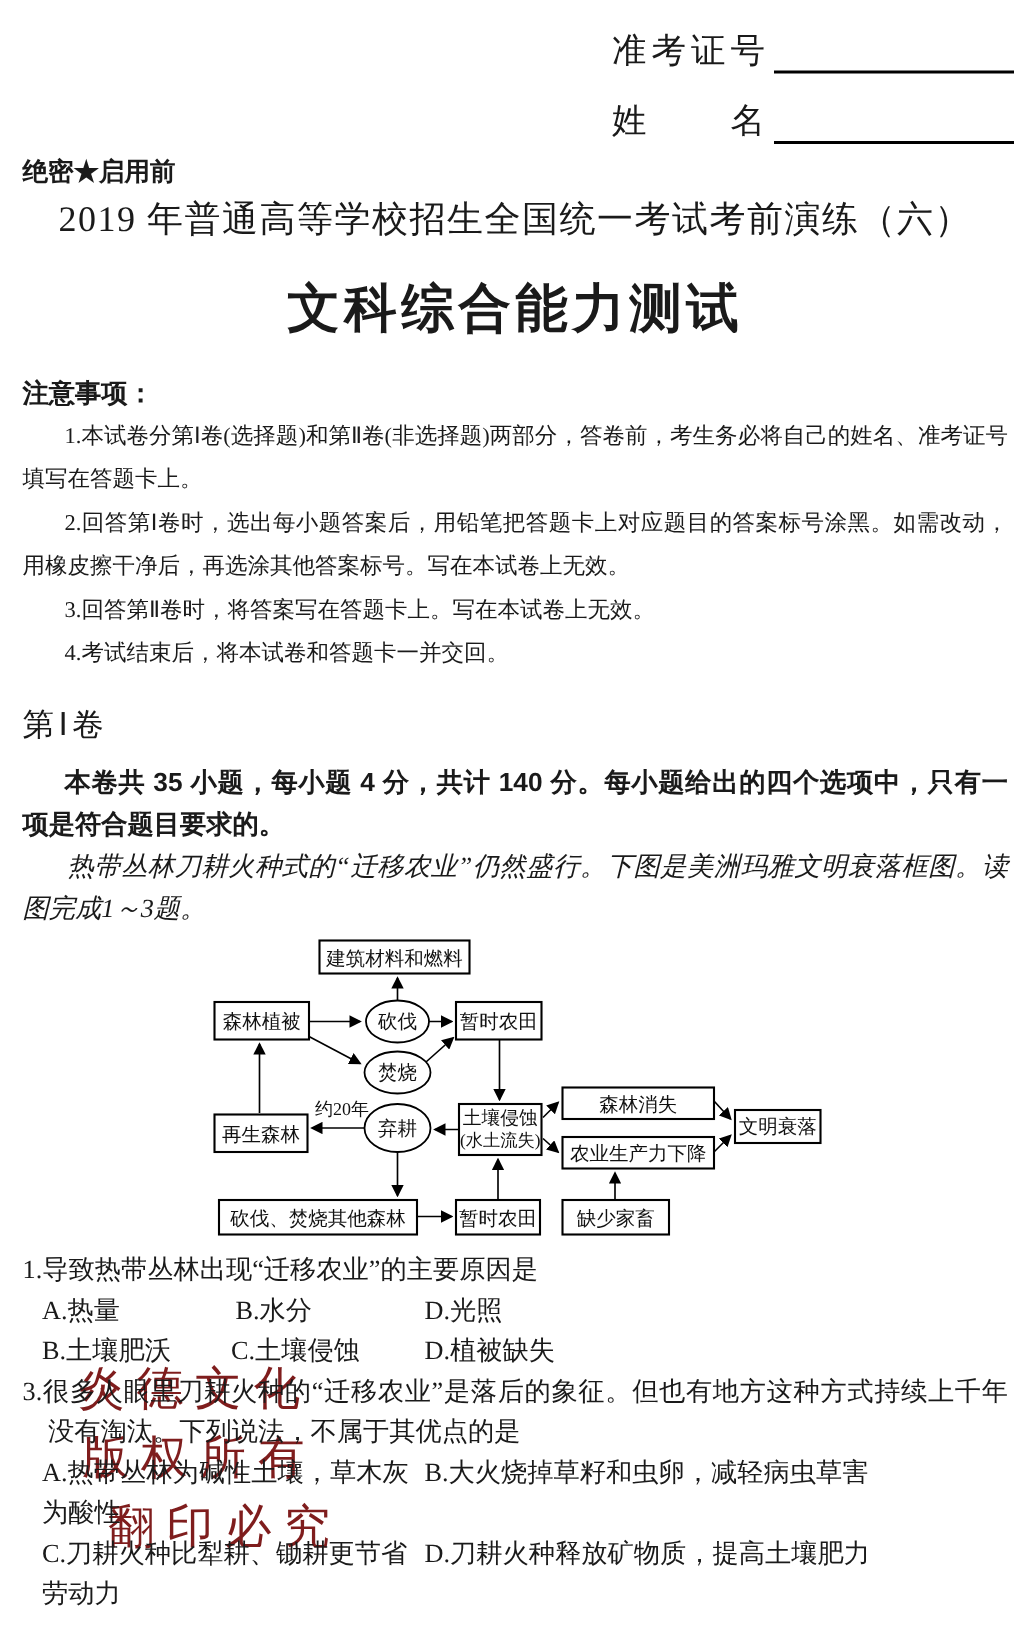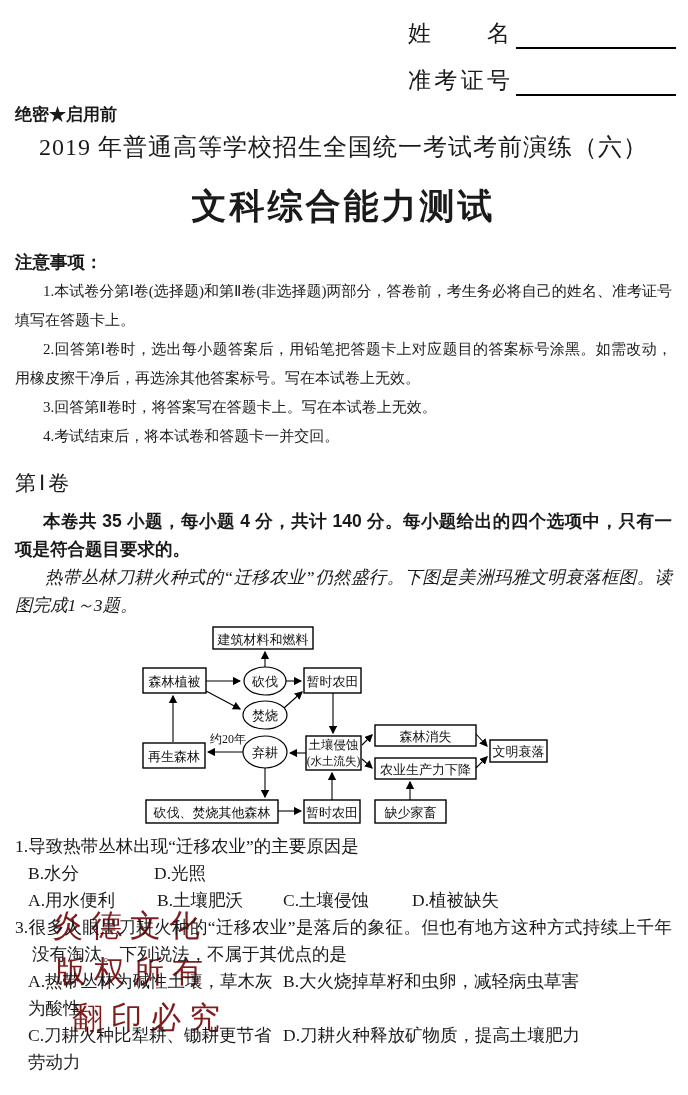--- a/index.html
+++ b/index.html
@@ -53,25 +53,25 @@
 <div class="page">
 
   <div class="watermark">
     <div class="wm1">炎德文化</div>
     <div class="wm2">版权所有</div>
     <div class="wm3">翻印必究</div>
   </div>
 
   <div class="candidate">
     <div class="cand-row">
+      <span class="cand-label">准考证号</span>
+      <span class="cand-line"></span>
+    </div>
+    <div class="cand-row">
       <span class="cand-label">姓名</span>
-      <span class="cand-line"></span>
-    </div>
-    <div class="cand-row">
-      <span class="cand-label">准考证号</span>
       <span class="cand-line"></span>
     </div>
   </div>
 
   <div class="content">
 
     <div class="secrecy">绝密★启用前</div>
 
     <h2 class="exam-title">2019 年普通高等学校招生全国统一考试考前演练（六）</h2>
 
@@ -178,28 +178,28 @@
           <line class="dg-ln" x1="348" y1="113" x2="359" y2="125" marker-end="url(#ah)"></line>
           <line class="dg-ln" x1="348" y1="147" x2="359" y2="136" marker-end="url(#ah)"></line>
           <line class="dg-ln" x1="282" y1="179" x2="282" y2="161" marker-end="url(#ah)"></line>
         </g>
       </svg>
     </div>
 
     <div class="question">
       <p class="q-stem"><span>1.</span><span>导致热带丛林出现“迁移农业”的主要原因是</span></p>
       <div class="opt-row">
+        <span class="opt-a4">A.热量</span>
         <span class="opt-b4">B.水分</span>
         <span>D.光照</span>
       </div>
     </div>
 
     <div class="question">
       <div class="opt-row">
-        <span class="opt-a4">A.用水便利</span>
         <span class="opt-b4">B.土壤肥沃</span>
         <span class="opt-c4">C.土壤侵蚀</span>
         <span>D.植被缺失</span>
       </div>
     </div>
 
     <div class="question">
       <p class="q-stem"><span>3.</span><span>很多人眼里刀耕火种的“迁移农业”是落后的象征。但也有地方这种方式持续上千年没有淘汰。下列说法，不属于其优点的是</span></p>
       <div class="opt-row">
         <span class="opt-half">A.热带丛林为碱性土壤，草木灰为酸性</span>

